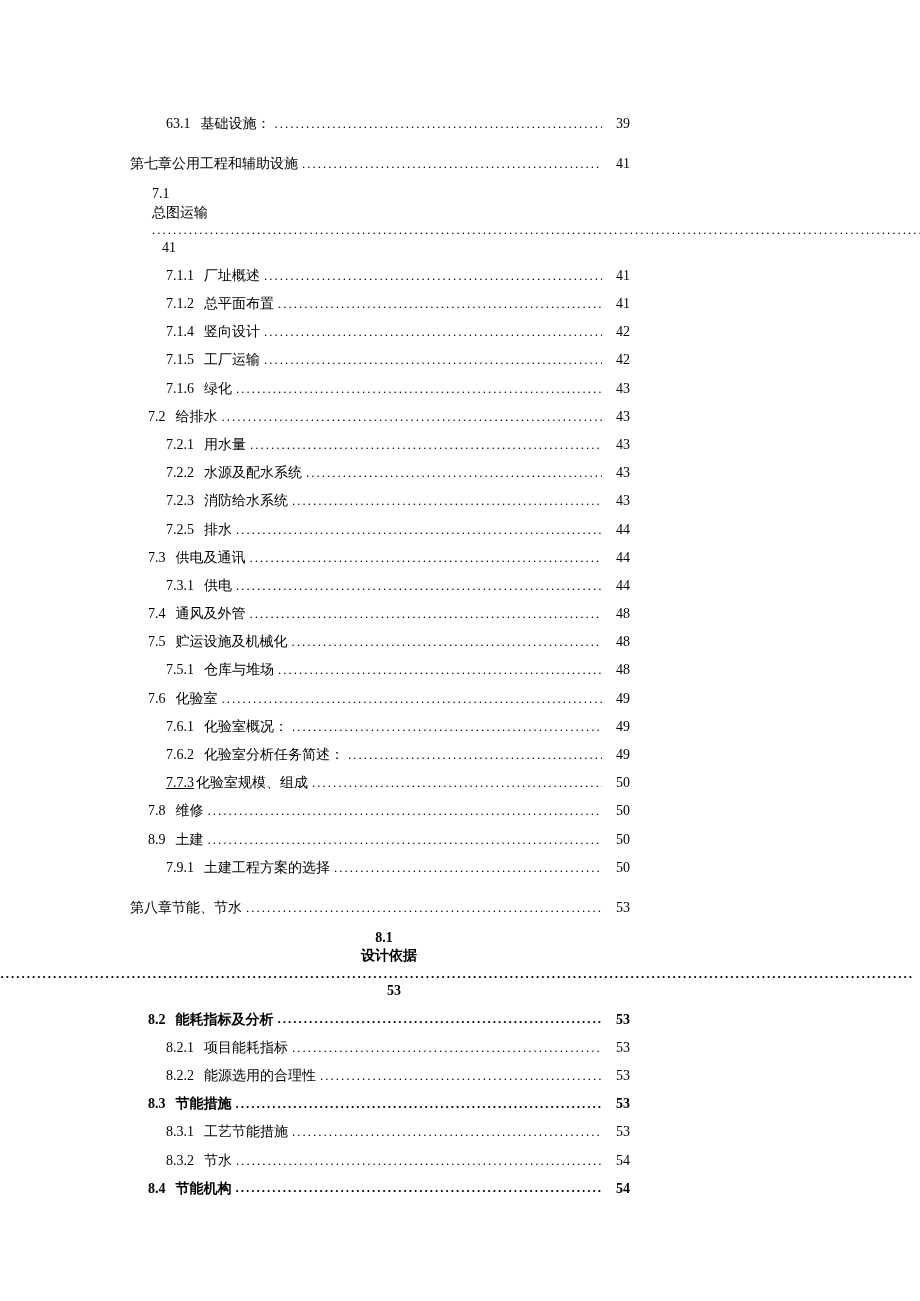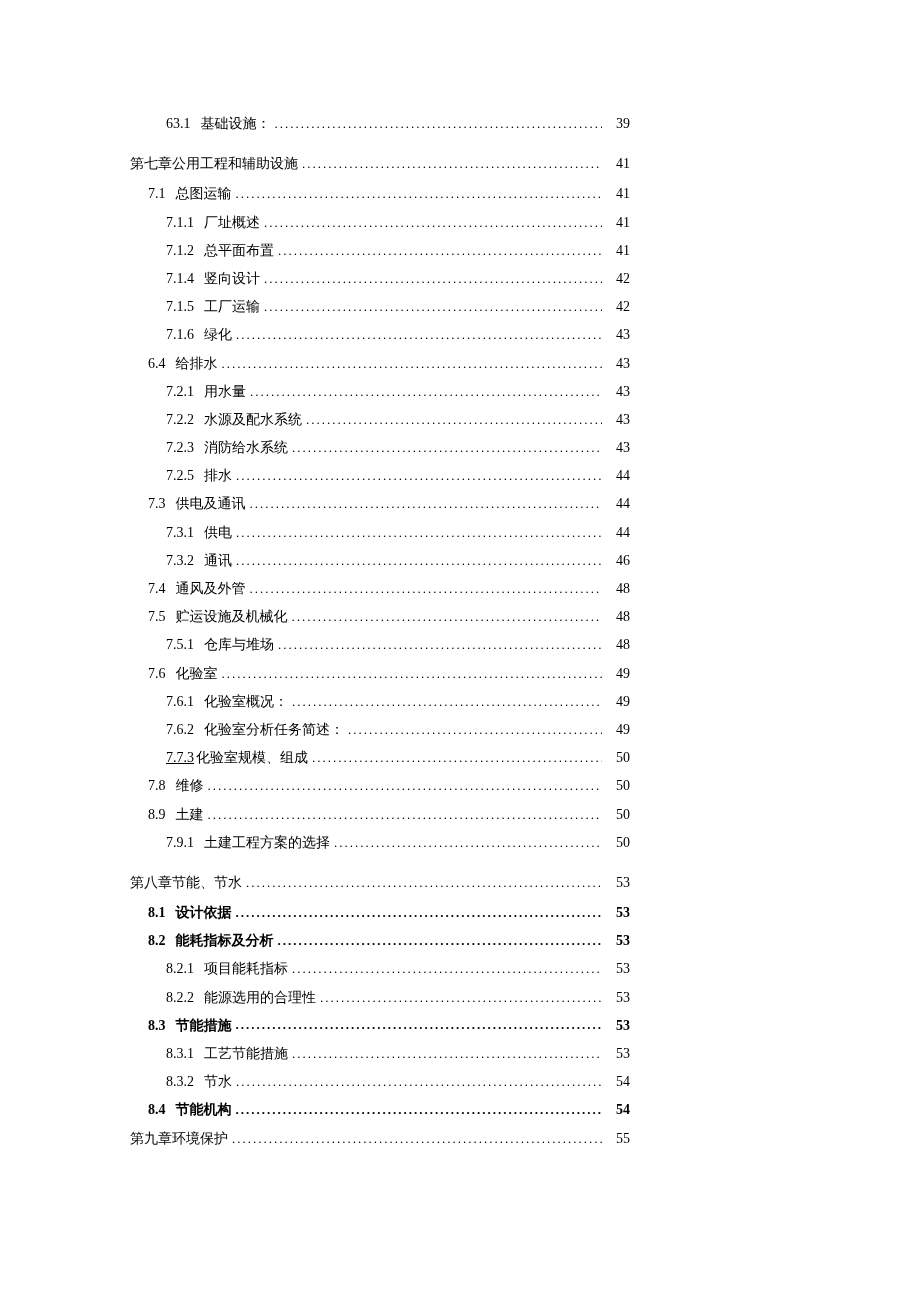--- a/index.html
+++ b/index.html
@@ -46,21 +46,21 @@
     flex: 0 0 auto;
     padding-left: 4px;
     text-align: right;
     min-width: 20px;
   }
   .lvl-0 { padding-left: 0; }
   .lvl-1 { padding-left: 18px; }
   .lvl-2 { padding-left: 36px; }
   .bold { font-weight: bold; align-items: center; }
   .chapter-group { margin-top: 22px; margin-bottom: 12px; }
-  .section-group { margin-top: 4px; }
+  .section-group { margin-top: 4px; flex-direction: column; }
 </style>
 </head>
 <body>
 
 <div class="page">
   <div id="toc-container">
       <div class="toc-line lvl-2">
         <span class="toc-num">63.1</span>
         <span class="toc-title">基础设施：</span>
         <span class="toc-dots"></span>
@@ -101,21 +101,21 @@
         <span class="toc-dots"></span>
         <span class="toc-page">42</span>
       </div>
       <div class="toc-line lvl-2">
         <span class="toc-num">7.1.6</span>
         <span class="toc-title">绿化</span>
         <span class="toc-dots"></span>
         <span class="toc-page">43</span>
       </div>
       <div class="toc-line lvl-1">
-        <span class="toc-num">6.4</span>
+        <span class="toc-num">7.2</span>
         <span class="toc-title">给排水</span>
         <span class="toc-dots"></span>
         <span class="toc-page">43</span>
       </div>
       <div class="toc-line lvl-2">
         <span class="toc-num">7.2.1</span>
         <span class="toc-title">用水量</span>
         <span class="toc-dots"></span>
         <span class="toc-page">43</span>
       </div>
@@ -141,26 +141,20 @@
         <span class="toc-num">7.3</span>
         <span class="toc-title">供电及通讯</span>
         <span class="toc-dots"></span>
         <span class="toc-page">44</span>
       </div>
       <div class="toc-line lvl-2">
         <span class="toc-num">7.3.1</span>
         <span class="toc-title">供电</span>
         <span class="toc-dots"></span>
         <span class="toc-page">44</span>
-      </div>
-      <div class="toc-line lvl-2">
-        <span class="toc-num">7.3.2</span>
-        <span class="toc-title">通讯</span>
-        <span class="toc-dots"></span>
-        <span class="toc-page">46</span>
       </div>
       <div class="toc-line lvl-1">
         <span class="toc-num">7.4</span>
         <span class="toc-title">通风及外管</span>
         <span class="toc-dots"></span>
         <span class="toc-page">48</span>
       </div>
       <div class="toc-line lvl-1">
         <span class="toc-num">7.5</span>
         <span class="toc-title">贮运设施及机械化</span>
@@ -260,20 +254,15 @@
         <span class="toc-num">8.3.2</span>
         <span class="toc-title">节水</span>
         <span class="toc-dots"></span>
         <span class="toc-page">54</span>
       </div>
       <div class="toc-line lvl-1 bold">
         <span class="toc-num">8.4</span>
         <span class="toc-title">节能机构</span>
         <span class="toc-dots"></span>
         <span class="toc-page">54</span>
-      </div>
-      <div class="toc-line lvl-0">
-        <span class="toc-title">第九章环境保护</span>
-        <span class="toc-dots"></span>
-        <span class="toc-page">55</span>
       </div>
     </div>
 </div>
 
 </body></html>

